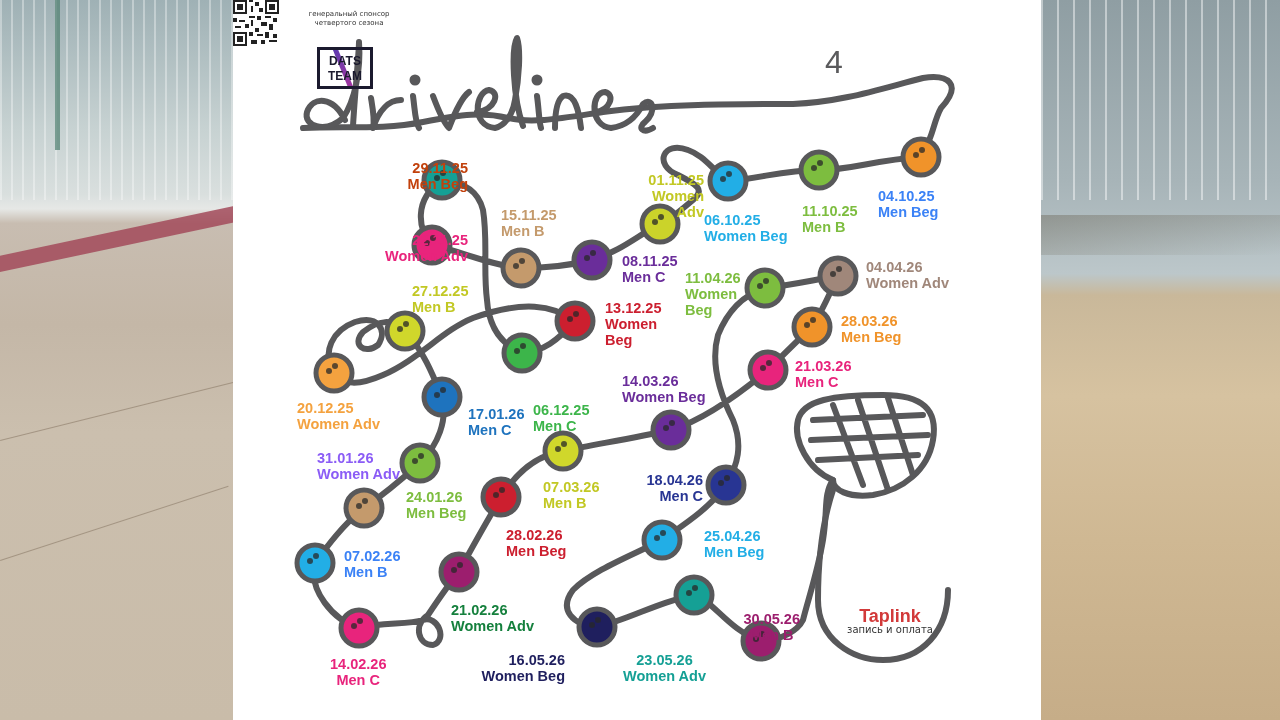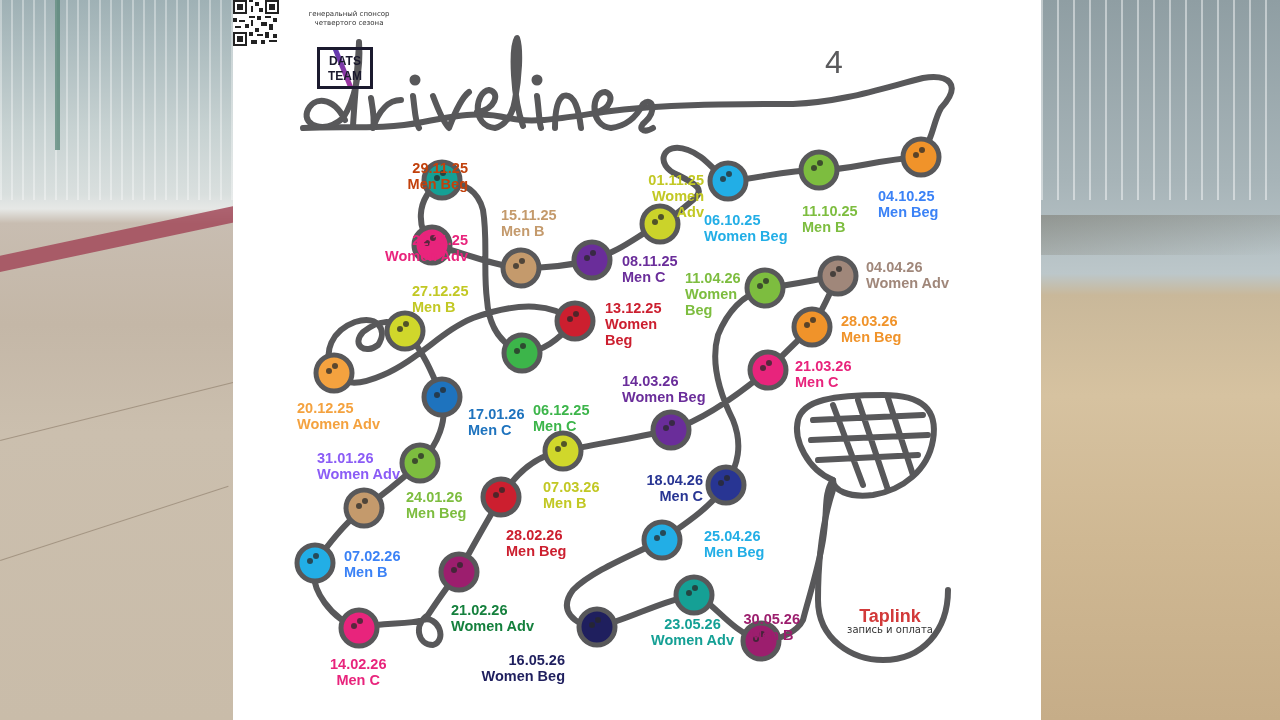--- a/index.html
+++ b/index.html
@@ -349,21 +349,21 @@
         <span class="t">Men C</span>
       </div>
       <div class="label " style="color: rgb(34, 174, 230); left: 471px; top: 528px;">
         <span class="d">25.04.26</span>
         <span class="t">Men Beg</span>
       </div>
       <div class="label r" style="color: rgb(31, 31, 94); right: 476px; top: 652px;">
         <span class="d">16.05.26</span>
         <span class="t">Women Beg</span>
       </div>
-      <div class="label c" style="color: rgb(21, 160, 149); left: 390px; top: 616px; margin-left: 28px;">
+      <div class="label c" style="color: rgb(21, 160, 149); left: 390px; top: 652px;">
         <span class="d">23.05.26</span>
         <span class="t">Women Adv</span>
       </div>
       <div class="label r" style="color: rgb(156, 30, 110); right: 241px; top: 611px; text-align: center;">
         <span class="d">30.05.26</span>
         <span class="t">Men B</span>
       </div>
     </div>
 
   <svg class="qr" viewBox="0 0 23 23">

